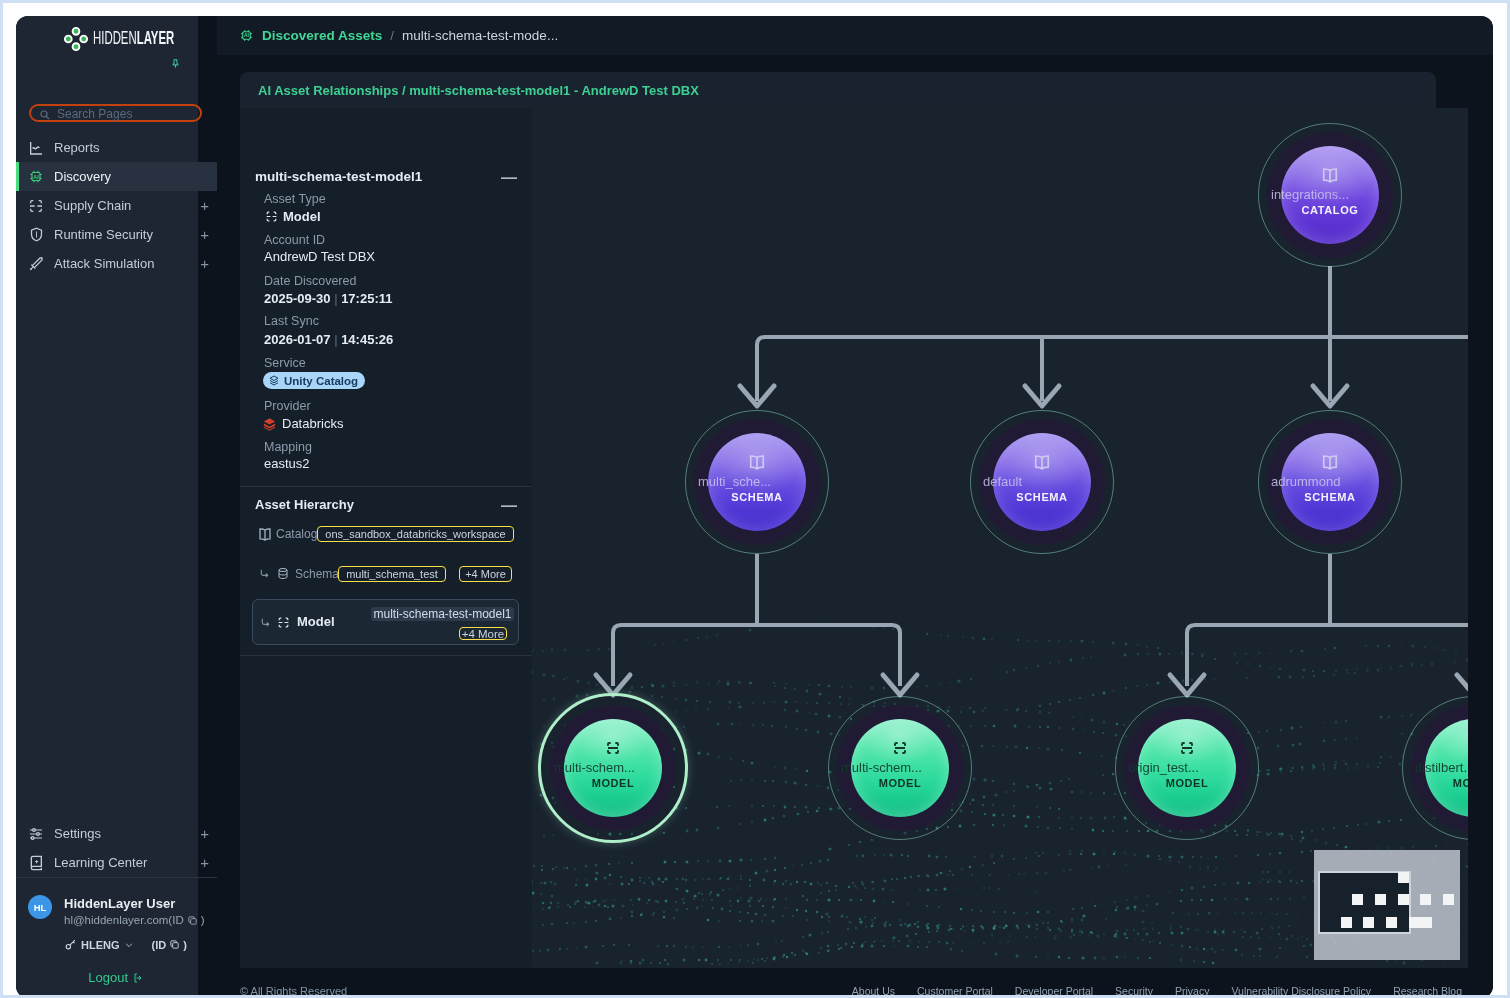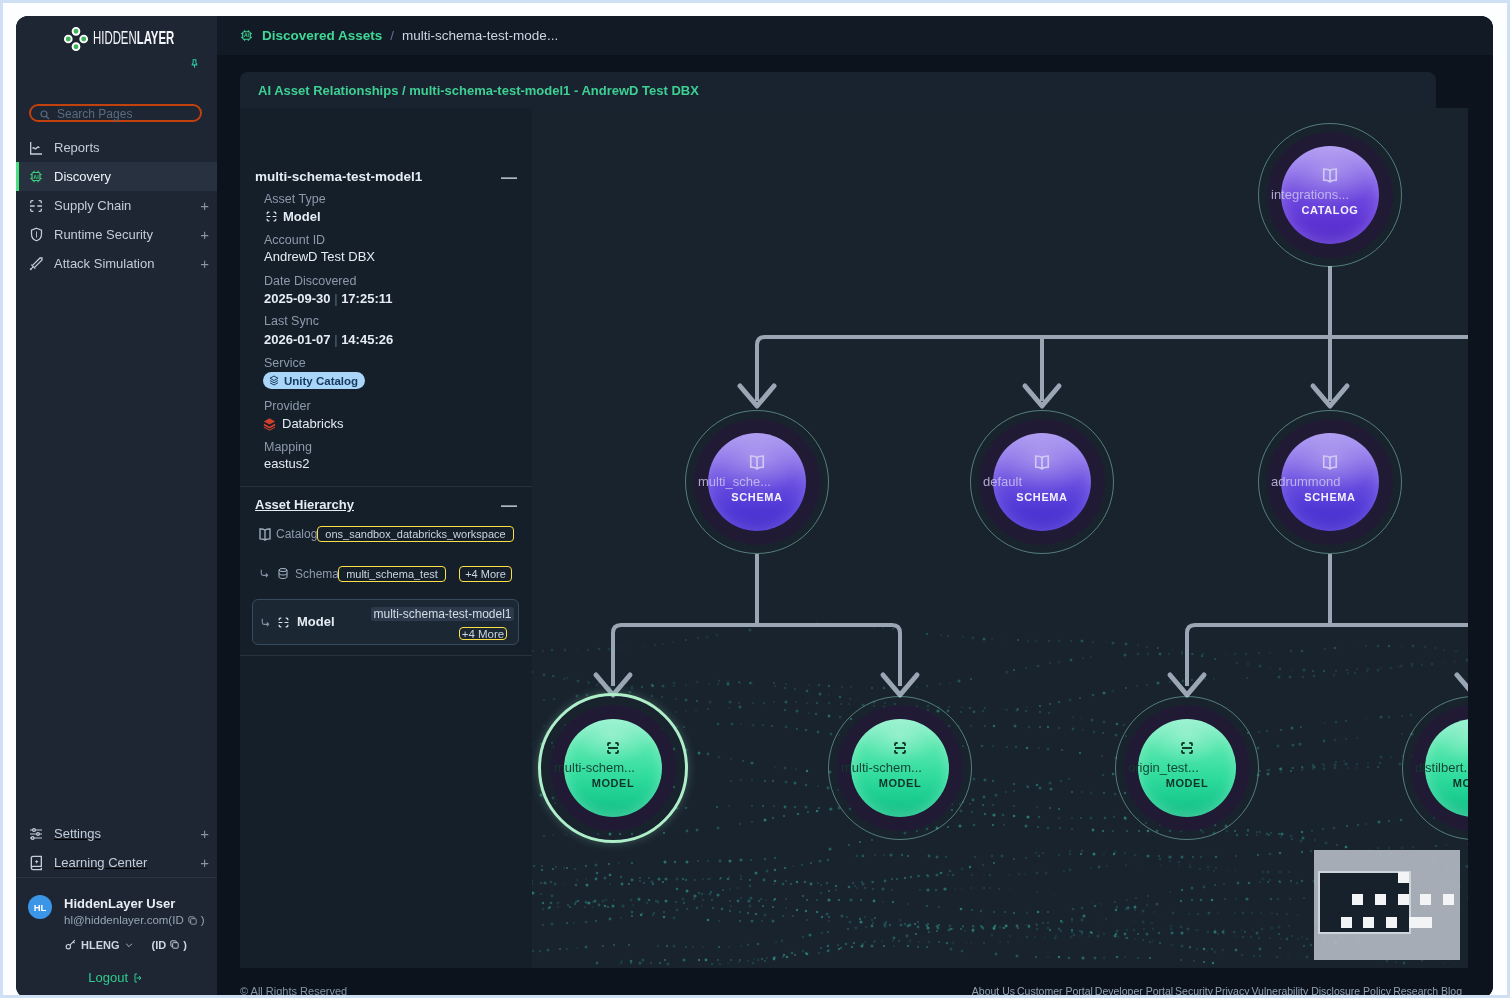--- a/index.html
+++ b/index.html
@@ -1,33 +1,33 @@
 <!DOCTYPE html>
 <html><head>
 <meta charset="utf-8">
 <style>
 * { margin:0; padding:0; box-sizing:border-box; }
 html,body { width:1510px; height:998px; overflow:hidden; background:#fdfeff; font-family:"Liberation Sans", sans-serif; }
 .edge { position:absolute; inset:0; border:3px solid #cfe0f5; pointer-events:none; z-index:50; }
 .app { position:absolute; left:16px; top:16px; width:1477px; height:982px; background:#0c131d; border-radius:12px; overflow:hidden; }
 
-.sidebar { position:absolute; left:0; top:0; width:201px; height:982px; background:#1d2632; }
+.sidebar { position:absolute; left:0; top:0; width:182px; height:982px; background:#1d2632; }
 .logo { position:absolute; left:0; top:0; width:201px; height:60px; }
 .logotext { position:absolute; left:77px; top:11.5px; color:#f4f7fa; font-size:19px; line-height:1.1; letter-spacing:0px; transform:scaleX(0.60); transform-origin:left; white-space:nowrap; }
 .logotext b { font-weight:700; }
 .pin { position:absolute; right:17px; top:39px; }
 .search { position:absolute; left:13px; top:88px; width:173px; height:18px; border:2px solid #c2410c; border-radius:9px; color:#5a6b7f; font-size:12px; line-height:16px; padding-left:26px; }
 .search svg { position:absolute; left:8px; top:3px; }
 .nav { position:absolute; left:0; top:117px; width:201px; }
 .navrow { position:relative; height:29px; display:flex; align-items:center; color:#c3cdd9; font-size:13px; }
 .navrow .ic { width:16px; height:16px; margin-left:12px; margin-right:10px; flex:none; display:flex; align-items:center; justify-content:center; }
 .navrow .plus { position:absolute; right:8px; color:#8795a6; font-size:15px; font-weight:400; }
 .navrow.active { background:#273140; color:#eef3f8; }
 .navrow.active:before { content:""; position:absolute; left:0; top:0; bottom:0; width:3px; background:#4ade80; }
-.nav2 { position:absolute; left:0; top:803px; width:201px;text-decoration:underline; }
+.nav2 { position:absolute; left:0; top:803px; width:201px; }
 .sbdiv { position:absolute; left:0; top:861px; width:201px; border-top:1px solid #2b3542; }
 .user { position:absolute; left:0; top:861px; width:201px; }
 .avatar { position:absolute; left:12px; top:18px; width:24px; height:24px; border-radius:50%; background:#3b96e8; color:#fff; font-size:9.5px; font-weight:700; display:flex; align-items:center; justify-content:center; }
 .uname { position:absolute; left:48px; top:19px; color:#e8edf3; font-size:13px; font-weight:700; }
 .uemail { position:absolute; left:48px; top:37px; color:#97a5b5; font-size:11.5px; display:flex; align-items:center; gap:3px;}
 .ukey { position:absolute; left:48px; top:61px; color:#cdd6e0; font-size:11px; font-weight:700; display:flex; align-items:center; gap:4px; }
 .logout { position:absolute; left:0; top:93px; width:201px; text-align:center; color:#2fcb8e; font-size:13px; font-weight:500; }
 
 .topbar { position:absolute; left:201px; top:0; width:1276px; height:39px; background:#10192400; }
 .topbar { background:#111a25; }
@@ -35,21 +35,21 @@
 .crumb .g { color:#41d795; font-weight:600; }
 .crumb .sep { color:#64748b; }
 .crumb .t { color:#cbd5e1; }
 
 .main { position:absolute; left:201px; top:39px; width:1276px; height:943px; background:#0c131d; }
 .strip { position:absolute; left:23px; top:17px; width:1196px; height:36px; background:#19232f; border-radius:8px 8px 0 0; display:flex; align-items:center; }
 .strip span { margin-left:18px; color:#3ecf93; font-size:13px; font-weight:700; }
 .panel { position:absolute; left:23px; top:53px; width:292px; height:860px; background:#151f2a; }
 .canvas { position:absolute; left:315px; top:53px; width:936px; height:860px; background:#19232e; overflow:hidden; }
 .fleft { position:absolute; left:23px; top:930px; font-size:11px; color:#8494a5; }
-.flinks { position:absolute; right:31px; top:930px; font-size:10.5px; color:#93a2b2; display:flex; gap:2px; }
+.flinks { position:absolute; right:31px; top:930px; font-size:10.5px; color:#93a2b2; display:flex; gap:22px; }
 
 .ph { position:absolute; left:0; top:0; width:292px; height:48px; border-bottom:1px solid #273240; }
 .ph .t { position:absolute; left:33px; top:17px; color:#dde5ee; font-size:14.5px; font-weight:700; }
 .lab { position:absolute; color:#8c9aab; font-size:12.5px; }
 .val { position:absolute; color:#e5ecf3; font-size:13px; }
 .bold { font-weight:700; }
 .minus { position:absolute; color:#aeb9c6; font-weight:700; }
 .pill { position:absolute; left:23px; top:264px; height:17px; background:#a9d5f8; border-radius:9px; display:flex; align-items:center; padding:0 7px 0 5px; gap:4px; color:#173c62; font-size:11.5px; font-weight:700; }
 .hbox { position:absolute; border:1px solid #fde047; border-radius:4px; color:#c9d4df; font-size:11px; display:flex; align-items:center; justify-content:center; }
 .chip { position:absolute; background:#2c3a4b; border-radius:3px; color:#d4dde7; font-size:12px; display:flex; align-items:center; justify-content:center; }
@@ -213,21 +213,21 @@
       <div class="lab" style="left:24px;top:291px;">Provider</div>
       <svg width="15" height="15" viewBox="0 0 24 24" fill="#d9412c" style="position:absolute;left:22px;top:309px;">
           <path d="M12 2L3 7l9 5 9-5z" opacity="0.95"></path>
           <path d="M3 10.5l9 5 9-5v3l-9 5-9-5z"></path>
           <path d="M3 15l9 5 9-5v2l-9 5-9-5z" opacity="0.85"></path>
         </svg>
       <div class="val" style="left:42px;top:308px;">Databricks</div>
       <div class="lab" style="left:24px;top:332px;">Mapping</div>
       <div class="val" style="left:24px;top:348px;">eastus2</div>
       <div style="position:absolute;left:0;top:378px;width:292px;border-top:1px solid #273240;"></div>
-      <div class="val bold" style="left:15px;top:389px;text-decoration:underline;">Asset Hierarchy</div>
+      <div class="val bold" style="left:15px;top:389px;">Asset Hierarchy</div>
       <div class="minus" style="left:261px;top:389px;">—</div>
       <svg width="16" height="15" viewBox="0 0 24 24" fill="none" stroke="#aab8c8" stroke-width="2" style="position:absolute;left:17px;top:419px;">
           <path d="M12 5c-1.8-1.6-4.2-2-8-2v16c3.8 0 6.2.4 8 2 1.8-1.6 4.2-2 8-2V3c-3.8 0-6.2.4-8 2z"></path>
           <path d="M12 5v16"></path>
         </svg>
       <div class="lab" style="left:36px;top:419px;font-size:12px;">Catalog</div>
       <div class="hbox" style="left:77px;top:418px;width:197px;height:16px;">ons_sandbox_databricks_workspace</div>
       <svg width="11" height="11" viewBox="0 0 24 24" fill="none" stroke="#8392a4" stroke-width="2.4" style="position:absolute;left:19px;top:460px;">
           <path d="M5 4v8a4 4 0 004 4h10M15 12l4 4-4 4"></path>
         </svg>

